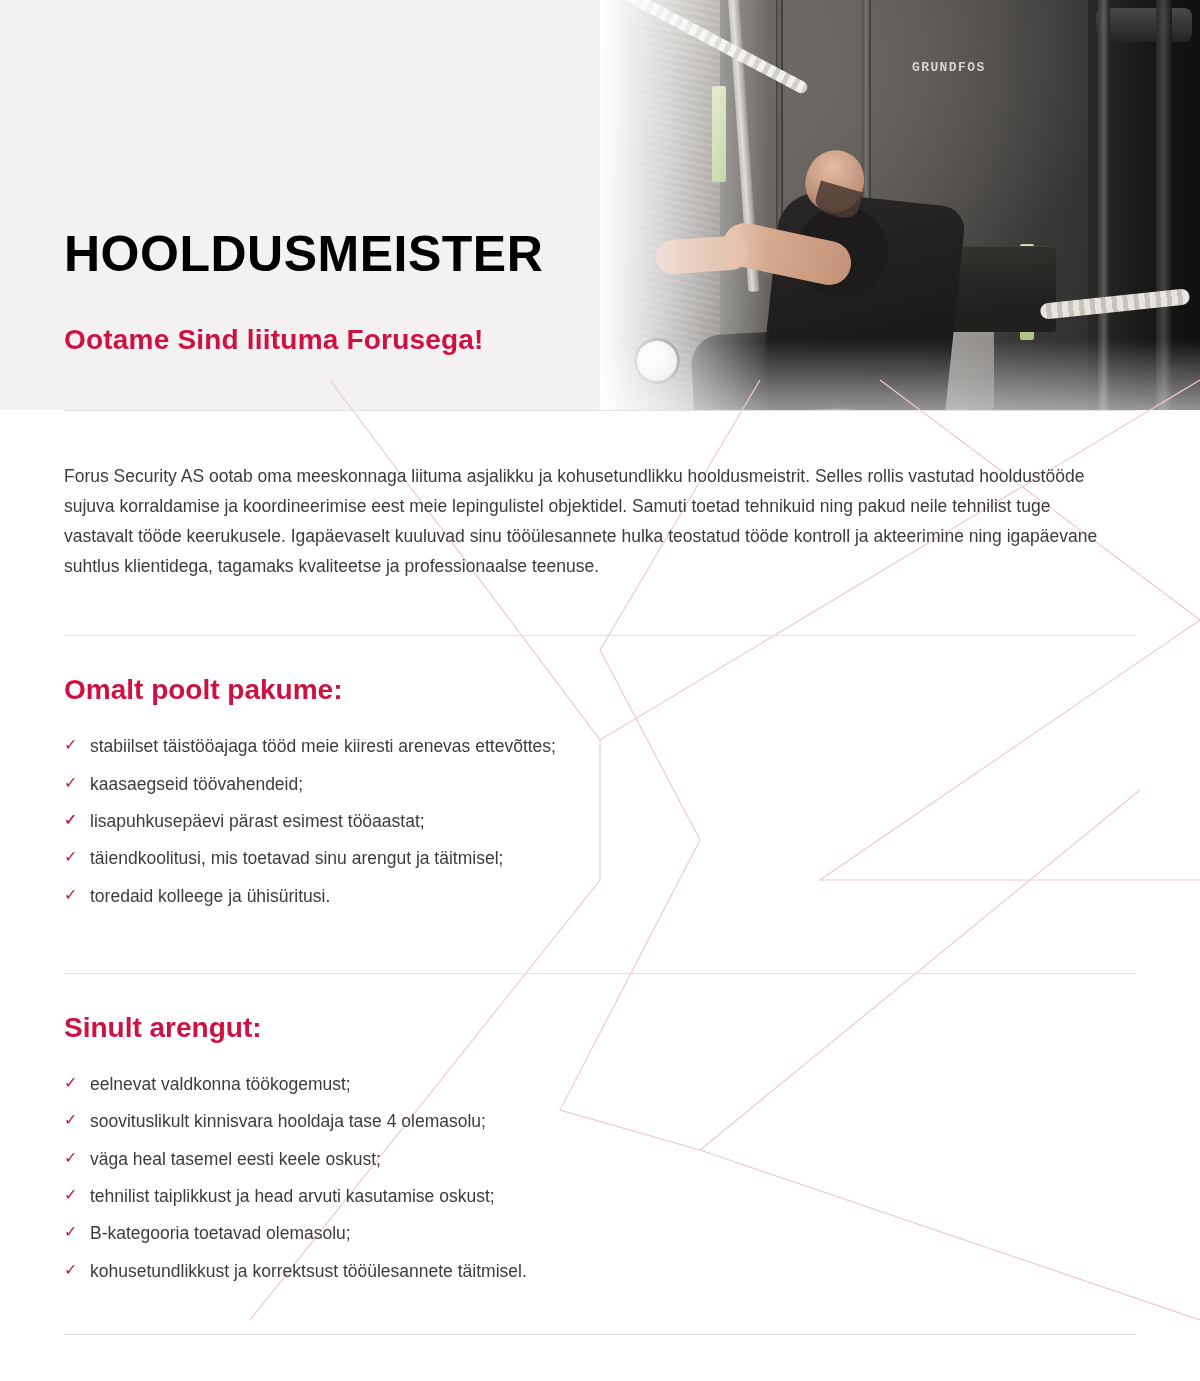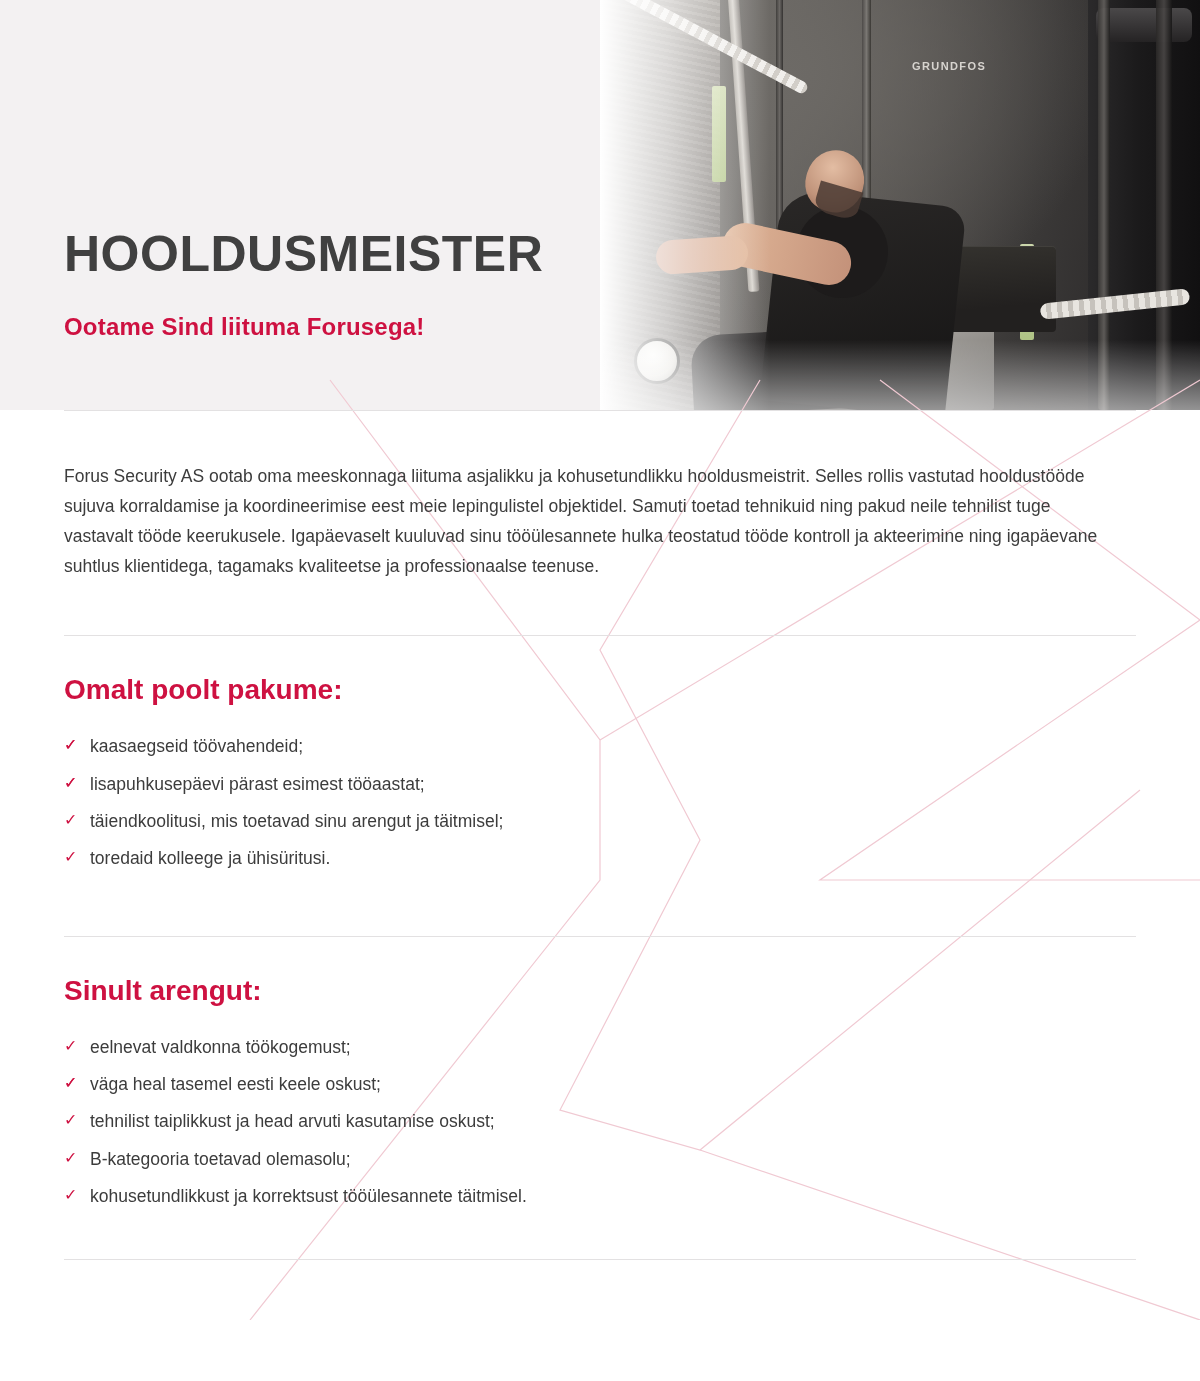--- a/index.html
+++ b/index.html
@@ -96,25 +96,26 @@
   .grundfos {
     position: absolute; left: 300px; top: 246px;
     width: 156px; height: 86px;
     background: linear-gradient(175deg,#35332f 0%,#22201f 70%);
     border-radius: 4px;
     box-shadow: inset 0 1px 0 rgba(255,255,255,.08);
   }
   .grundfos-label {
     position: absolute; left: 312px; top: 60px;
     color: #dedbd6;
-    font-size: 11px;
+    font-size: 13px;
     letter-spacing: 1.4px;
     font-weight: bold;
     opacity: .95;
     white-space: nowrap;
+    font-family: Liberation Mono, monospace;
   }
 
   
   .tank {
     position: absolute; right: 0; top: -20px;
     width: 112px; height: 440px;
     background: linear-gradient(90deg,#2b2a2b,#1b1a1b 45%,#111011);
     border-radius: 14px 0 0 14px;
   }
   .tank-top {
@@ -214,25 +215,25 @@
     left: 64px;
     top: 228px;
     z-index: 5;
   }
   .job-title {
     margin: 0;
     font-size: 50px;
     line-height: 1.06;
     font-weight: bold;
     letter-spacing: .5px;
-    color: #404040;
+    color: #000000;
   }
   .job-subtitle {
-    margin: 32px 0 0 0;
-    font-size: 24px;
+    margin: 43px 0 0 0;
+    font-size: 28px;
     font-weight: bold;
     color: #ce1141;
     letter-spacing: .2px;
   }
 
   
   .watermark {
     position: absolute;
     left: 0; top: 320px;
     width: 1200px; height: 1000px;
@@ -348,37 +349,37 @@
   <div class="rule"></div>
 
   <p class="intro">Forus Security AS ootab oma meeskonnaga liituma asjalikku ja kohusetundlikku hooldusmeistrit. Selles rollis vastutad hooldustööde sujuva korraldamise ja koordineerimise eest meie lepingulistel objektidel. Samuti toetad tehnikuid ning pakud neile tehnilist tuge vastavalt tööde keerukusele. Igapäevaselt kuuluvad sinu tööülesannete hulka teostatud tööde kontroll ja akteerimine ning igapäevane suhtlus klientidega, tagamaks kvaliteetse ja professionaalse teenuse.</p>
 
   <div class="spacer-lg"></div>
   <div class="rule"></div>
 
   <section class="section">
     <h2 class="section-title">Omalt poolt pakume:</h2>
     <ul class="checks">
-      <li><span class="tick">✓</span></li>
+      <li><span class="tick">✓</span><span>stabiilset täistööajaga tööd meie kiiresti arenevas ettevõttes;</span></li>
       <li><span class="tick">✓</span><span>kaasaegseid töövahendeid;</span></li>
       <li><span class="tick">✓</span></li>
       <li><span class="tick">✓</span><span>lisapuhkusepäevi pärast esimest tööaastat;</span></li>
       <li><span class="tick">✓</span><span>täiendkoolitusi, mis toetavad sinu arengut ja täitmisel;</span></li>
       <li><span class="tick">✓</span><span>toredaid kolleege ja ühisüritusi.</span></li>
     </ul>
   </section>
 
   <div class="spacer-lg"></div>
   <div class="rule"></div>
 
   <section class="section">
     <h2 class="section-title">Sinult arengut:</h2>
     <ul class="checks">
       <li><span class="tick">✓</span><span>eelnevat valdkonna töökogemust;</span></li>
-      <li><span class="tick">✓</span></li>
+      <li><span class="tick">✓</span><span>soovituslikult kinnisvara hooldaja tase 4 olemasolu;</span></li>
       <li><span class="tick">✓</span><span>väga heal tasemel eesti keele oskust;</span></li>
       <li><span class="tick">✓</span><span>tehnilist taiplikkust ja head arvuti kasutamise oskust;</span></li>
       <li><span class="tick">✓</span><span>B-kategooria toetavad olemasolu;</span></li>
       <li><span class="tick">✓</span><span>kohusetundlikkust ja korrektsust tööülesannete täitmisel.</span></li>
     </ul>
   </section>
 
   <div class="spacer-md"></div>
   <div class="rule"></div>
 

